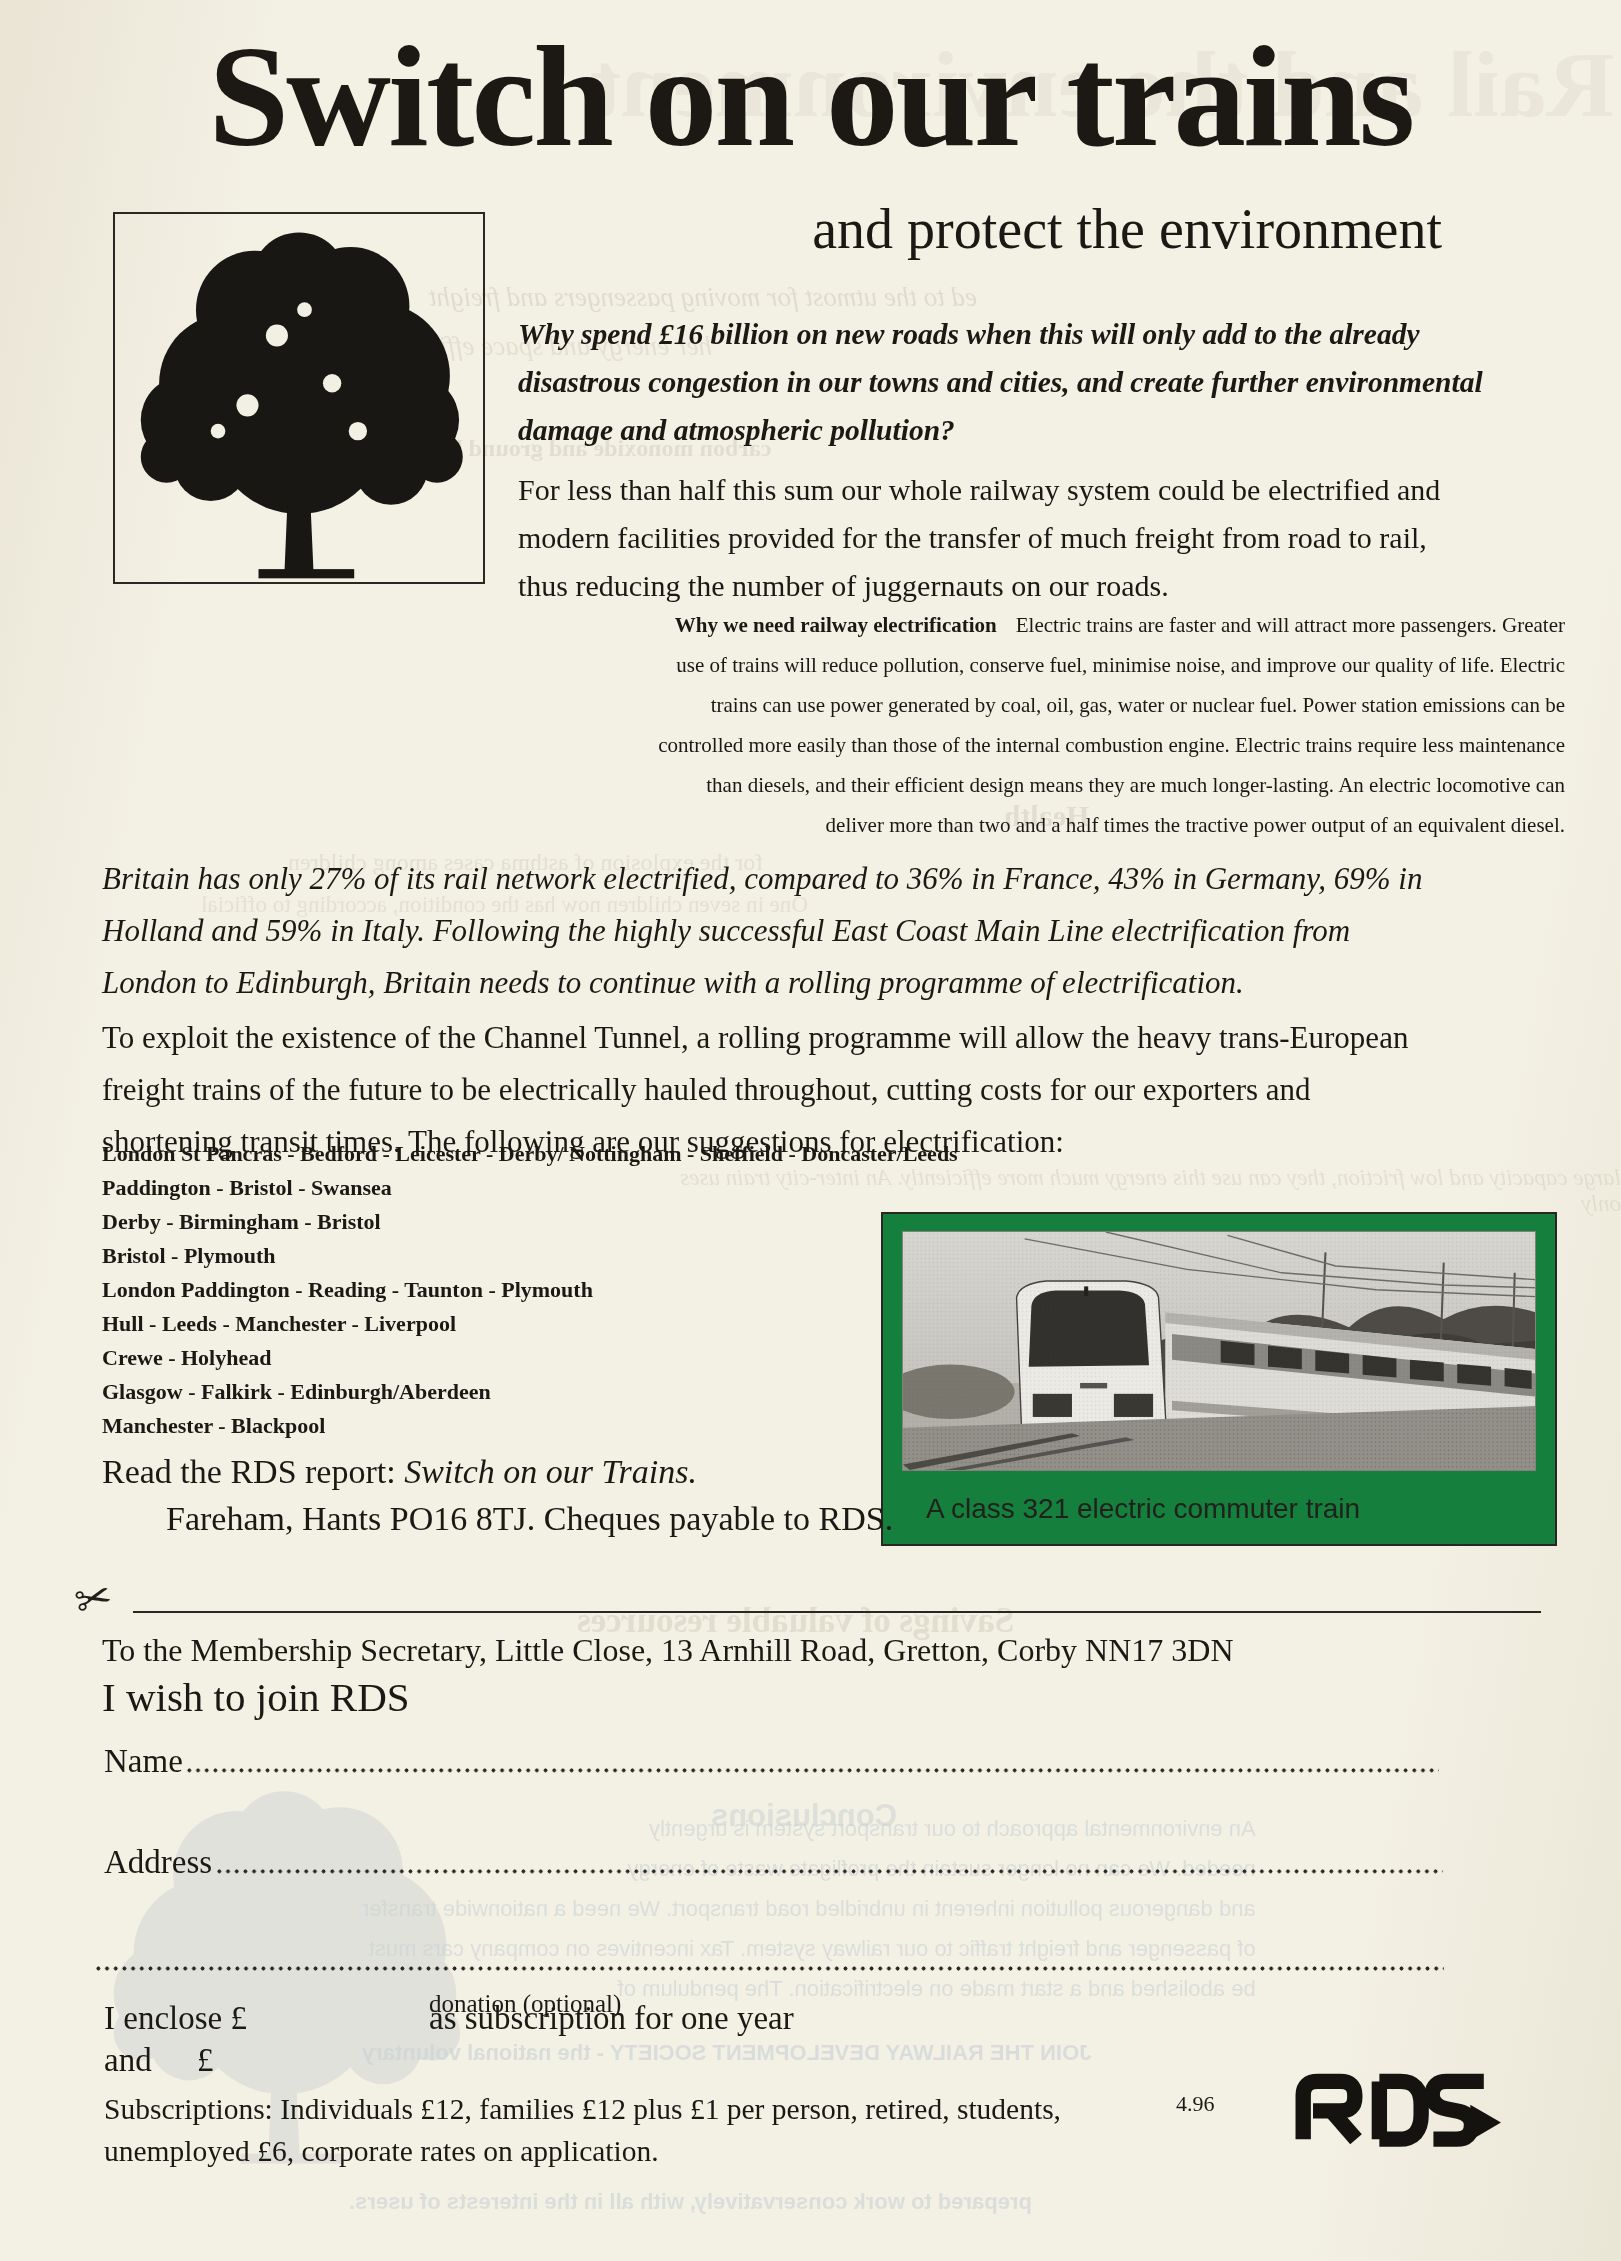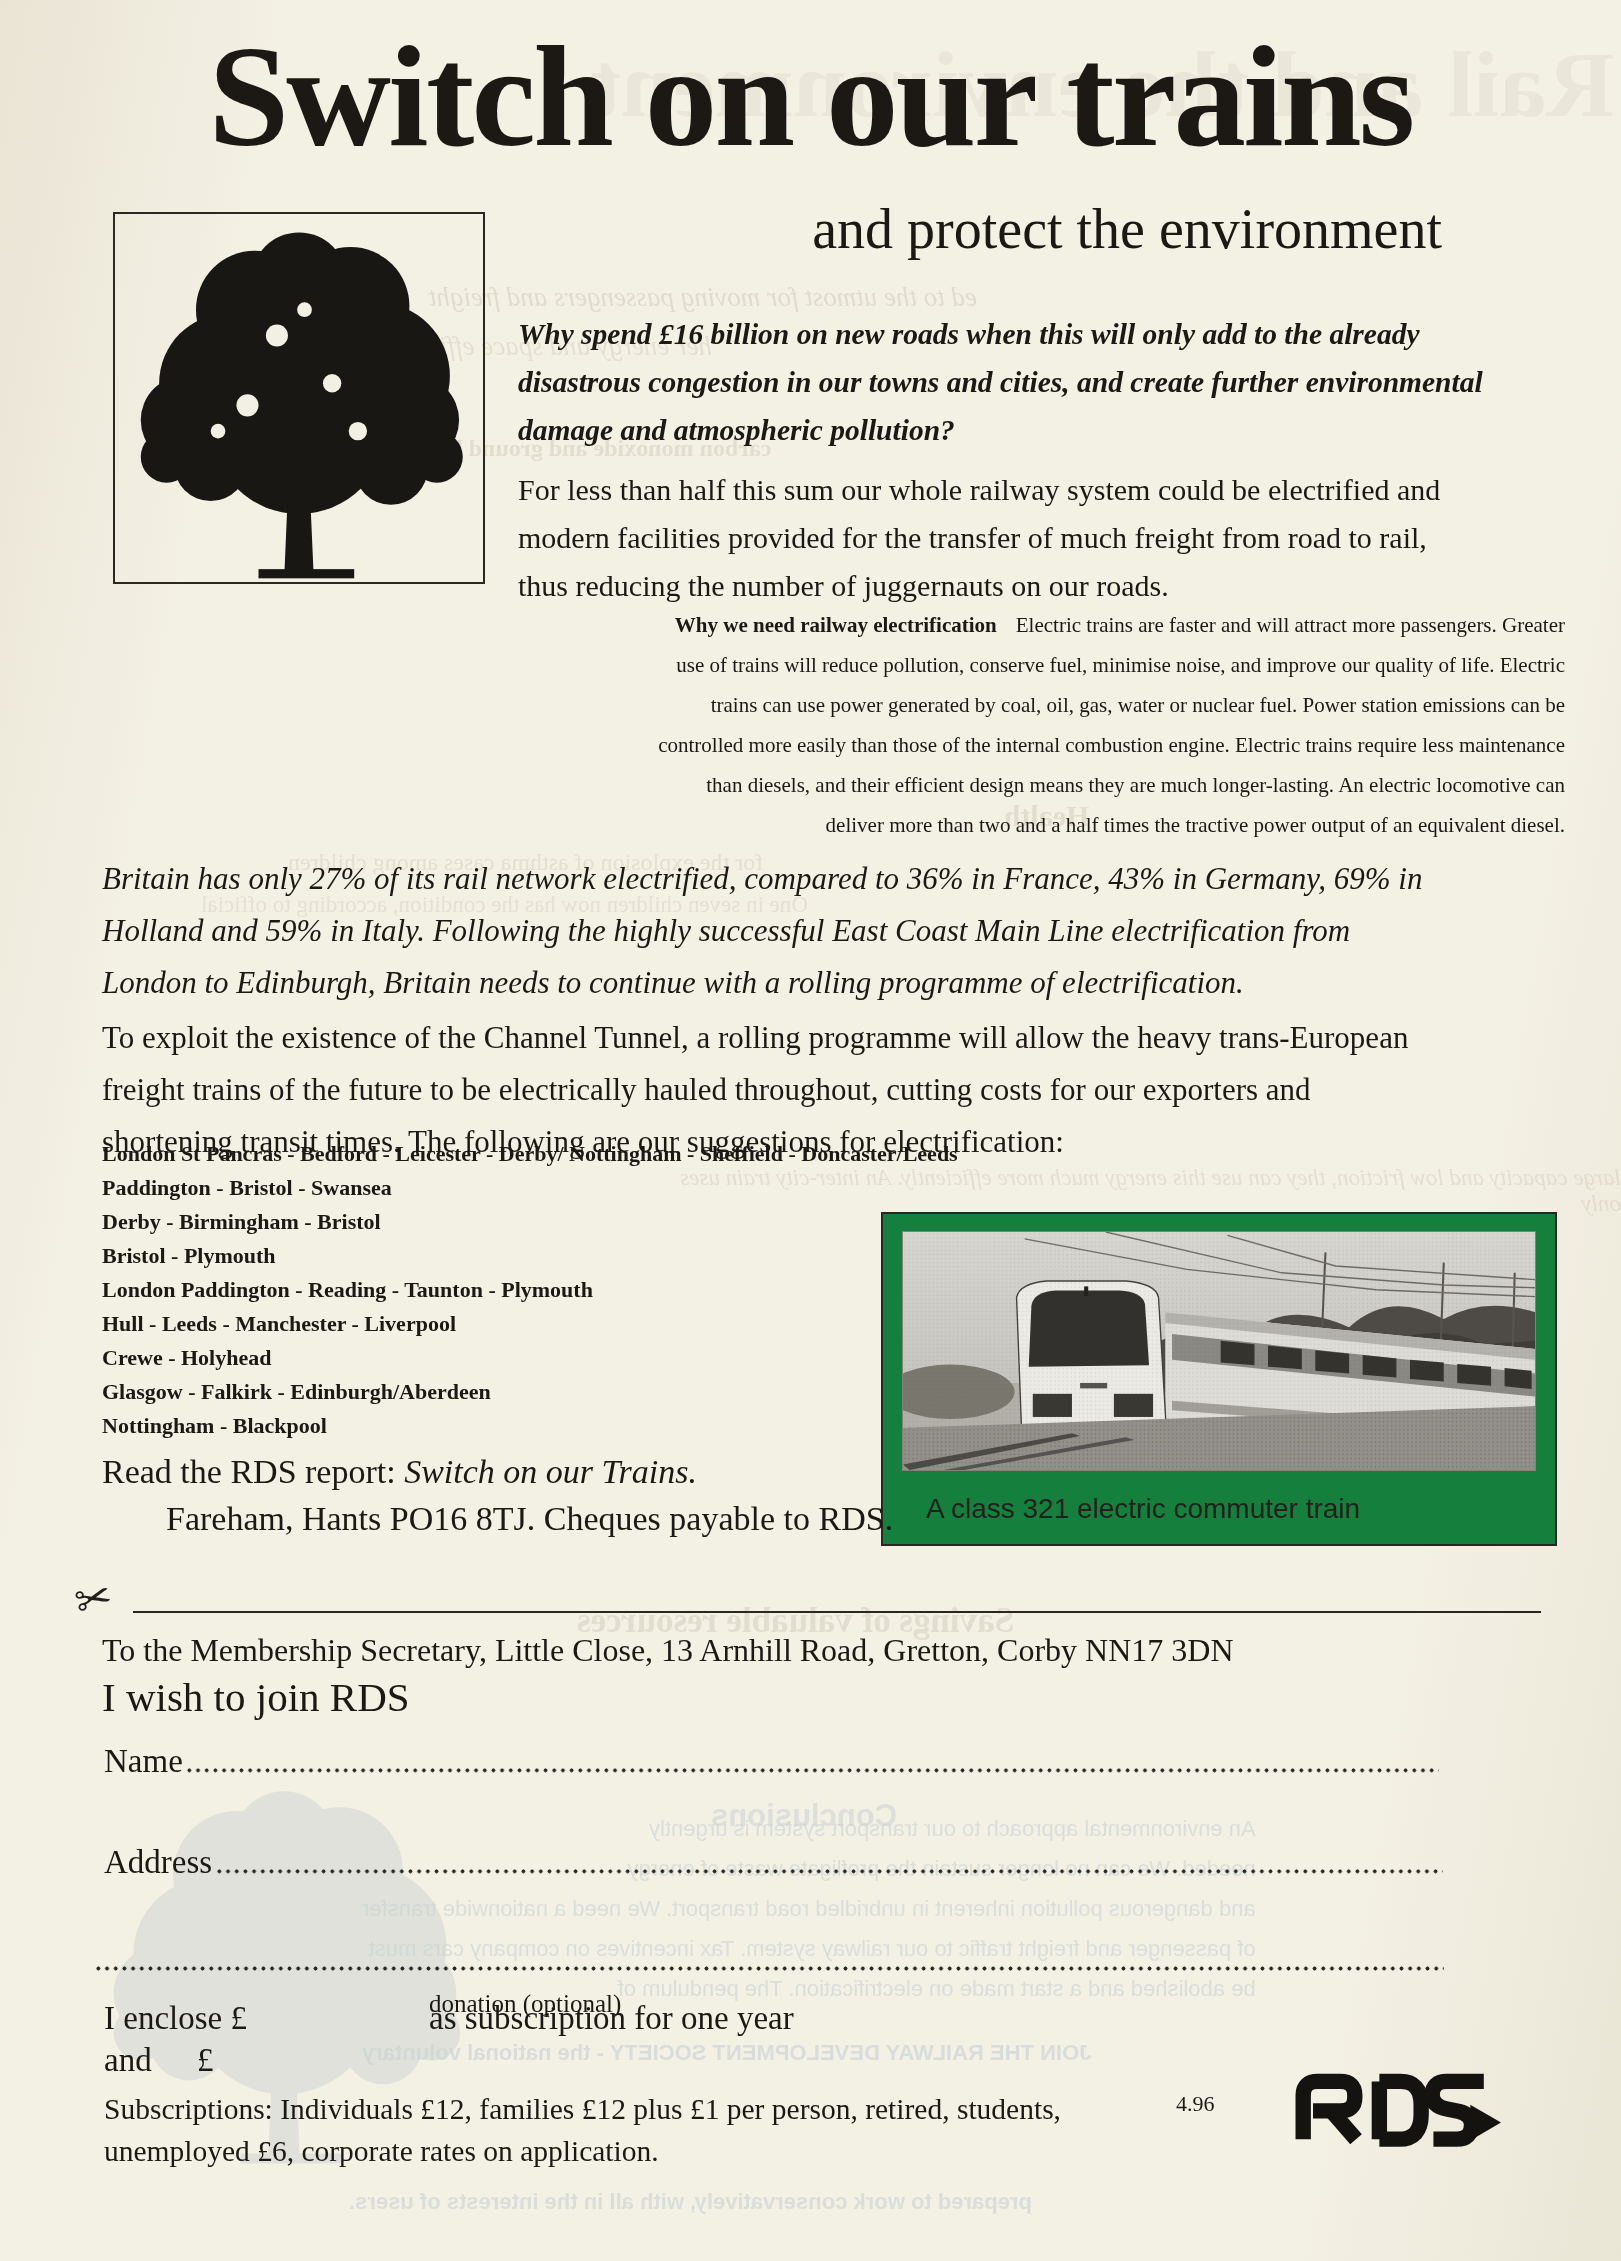--- a/index.html
+++ b/index.html
@@ -163,21 +163,21 @@
 
 <div class="abs" id="routes">
   <div>London St Pancras - Bedford - Leicester - Derby/ Nottingham - Sheffield - Doncaster/Leeds</div>
   <div>Paddington - Bristol - Swansea</div>
   <div>Derby - Birmingham - Bristol</div>
   <div>Bristol - Plymouth</div>
   <div>London Paddington - Reading - Taunton - Plymouth</div>
   <div>Hull - Leeds - Manchester - Liverpool</div>
   <div>Crewe - Holyhead</div>
   <div>Glasgow - Falkirk - Edinburgh/Aberdeen</div>
-  <div>Nottingham - Blackpool</div>
+  <div>Manchester - Blackpool</div>
 </div>
 
 <div class="abs" id="photo-box">
   <div id="photo-frame">
     <svg viewBox="0 0 935 350" preserveAspectRatio="none">
       <defs>
         <linearGradient id="sky" x1="0" y1="0" x2="0" y2="1">
           <stop offset="0" stop-color="#d8d6d1"></stop>
             <stop offset="1" stop-color="#bcbab5"></stop>
         </linearGradient>

